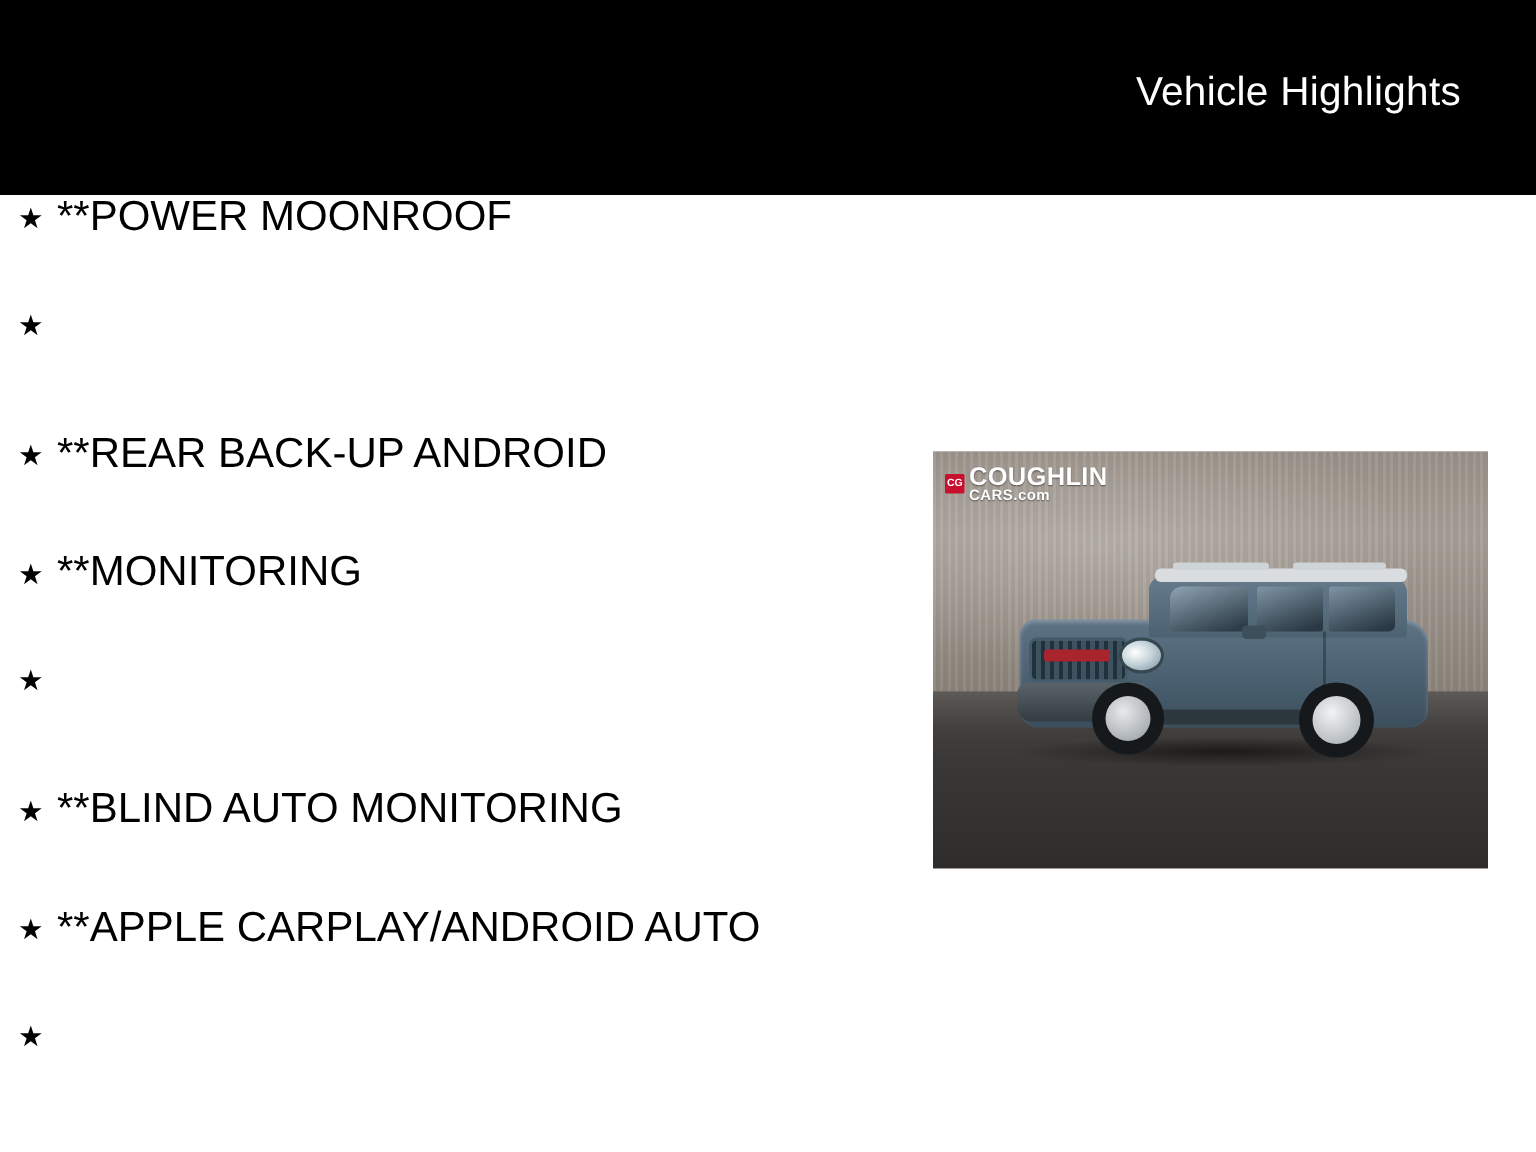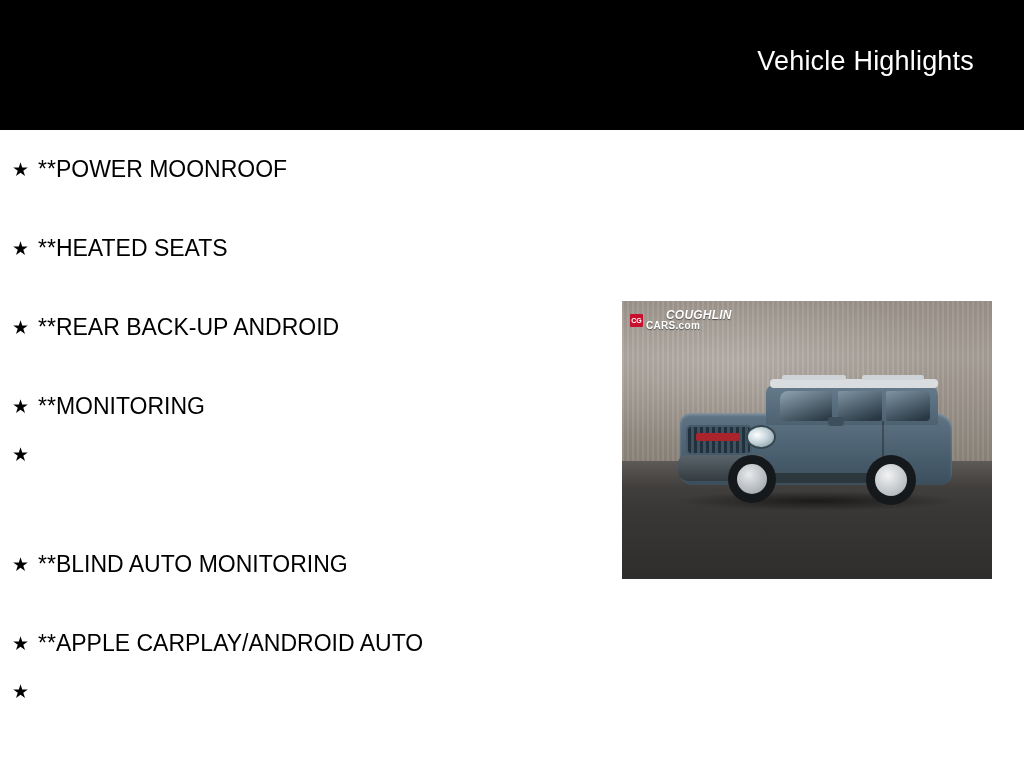--- a/index.html
+++ b/index.html
@@ -64,25 +64,24 @@
     width: 26px;
     flex: 0 0 26px;
     font-size: 19px;
     line-height: 1;
     color: #000000;
     text-align: left;
     position: relative;
     top: -1px;
   }
   .highlight-label {
-    font-size: 23px;
+    font-size: 28px;
     line-height: 1;
     color: #000000;
     white-space: nowrap;
-    margin-top: 28px;
   }
 
   
   .photo-frame {
     position: absolute;
     left: 622px;
     top: 301px;
     width: 370px;
     height: 278px;
     overflow: hidden;
@@ -141,26 +140,24 @@
     border-radius: 1px;
     font-family: "Liberation Sans", sans-serif;
   }
   .wm-text {
     display: flex;
     flex-direction: column;
     line-height: 1;
   }
   .wm-line1 {
     color: #ffffff;
-    font-size: 12px;
+    font-size: 17px;
     font-weight: bold;
-    font-style: italic;
     letter-spacing: 0.2px;
     text-shadow: 0 1px 1px rgba(0,0,0,0.5);
-    margin-left: 20px;
   }
   .wm-line2 {
     color: #ffffff;
     font-size: 10px;
     font-weight: bold;
     letter-spacing: 0.3px;
     text-shadow: 0 1px 1px rgba(0,0,0,0.5);
   }
 
   
@@ -362,21 +359,20 @@
     <div class="header-title">Vehicle Highlights</div>
   </div>
 
   <ul class="highlights">
     <li class="highlight-item">
       <span class="star-icon">★</span>
       <span class="highlight-label">**POWER MOONROOF</span>
     </li>
     <li class="highlight-item">
       <span class="star-icon">★</span>
-      <span class="highlight-label">**HEATED SEATS</span>
     </li>
     <li class="highlight-item">
       <span class="star-icon">★</span>
       <span class="highlight-label">**REAR BACK-UP ANDROID</span>
     </li>
     <li class="highlight-item">
       <span class="star-icon">★</span>
       <span class="highlight-label">**MONITORING</span>
     </li>
     <li class="highlight-item">

